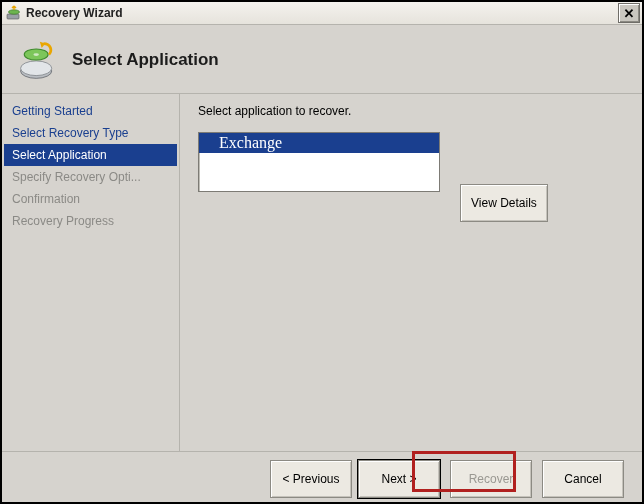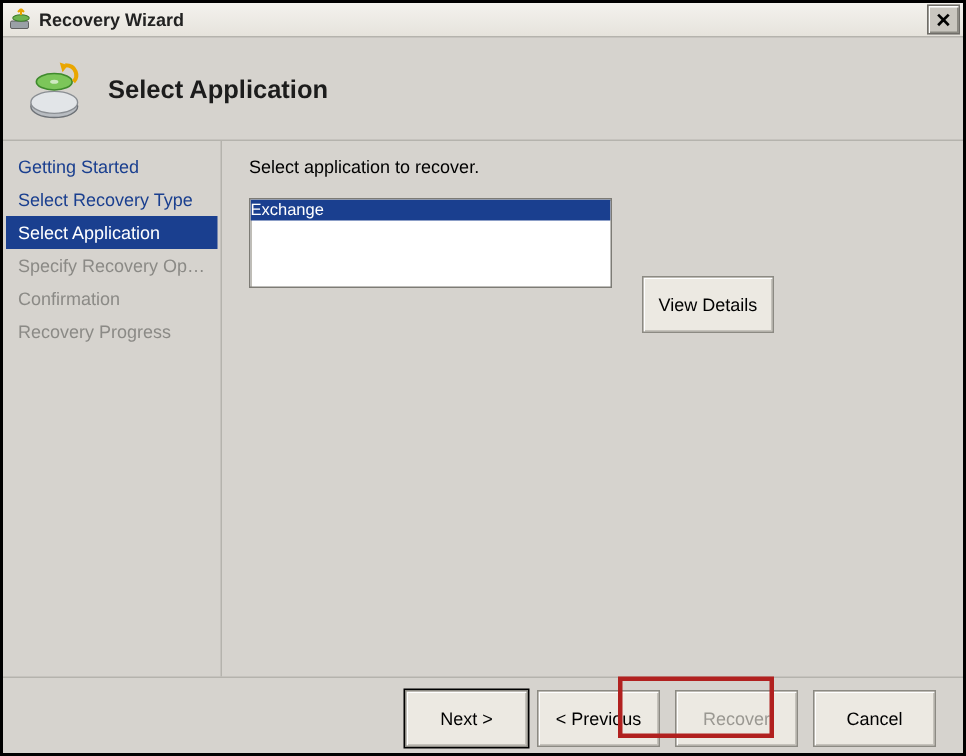--- a/index.html
+++ b/index.html
@@ -60,21 +60,21 @@
     margin: 0;
     font-size: 17px;
     font-weight: bold;
     color: #1c1c1c;
   }
   .body {
     display: flex;
     height: 357px;
   }
   .sidebar {
-    width: 146px;
+    width: 178px;
     box-sizing: border-box;
     padding: 6px 2px 0 2px;
     border-right: 1px solid #b5b3ad;
   }
   .step {
     padding: 4px 8px 4px 8px;
     color: #1a3f8f;
     font-size: 12px;
     cursor: default;
     white-space: nowrap;
@@ -95,22 +95,23 @@
   .lbl { color: #000; margin-bottom: 3px; }
   .appbox {
     width: 240px;
     height: 58px;
     background: #fff;
     border: 1px solid #7d7b75;
     box-shadow: inset 1px 1px 0 #bfbdb6;
     overflow: hidden;
   }
   .appitem {
-    padding: 1px 0;
-    font-size: 11px;
+    padding: 1px 20px;
+    font-size: 16px;
+    font-family: Liberation Serif, serif;
   }
   .appitem.selected {
     background: #1a3f8f;
     color: #fff;
   }
   .right-of-list {
     position: absolute;
     left: 280px;
     top: 90px;
   }
@@ -201,21 +202,21 @@
         <div class="appitem selected">Exchange</div>
       </div>
       <div class="right-of-list">
         <button class="btn">View Details</button>
       </div>
     </div>
   </div>
 
   <div class="footer">
     <div class="pair">
+      <button class="btn">&lt; Previous</button>
       <button class="btn default">Next &gt;</button>
-      <button class="btn">&lt; Previous</button>
     </div>
     <button class="btn disabled">Recover</button>
     <button class="btn">Cancel</button>
   </div>
 
   <div class="highlight-box"></div>
 </div>
 
 </body></html>

